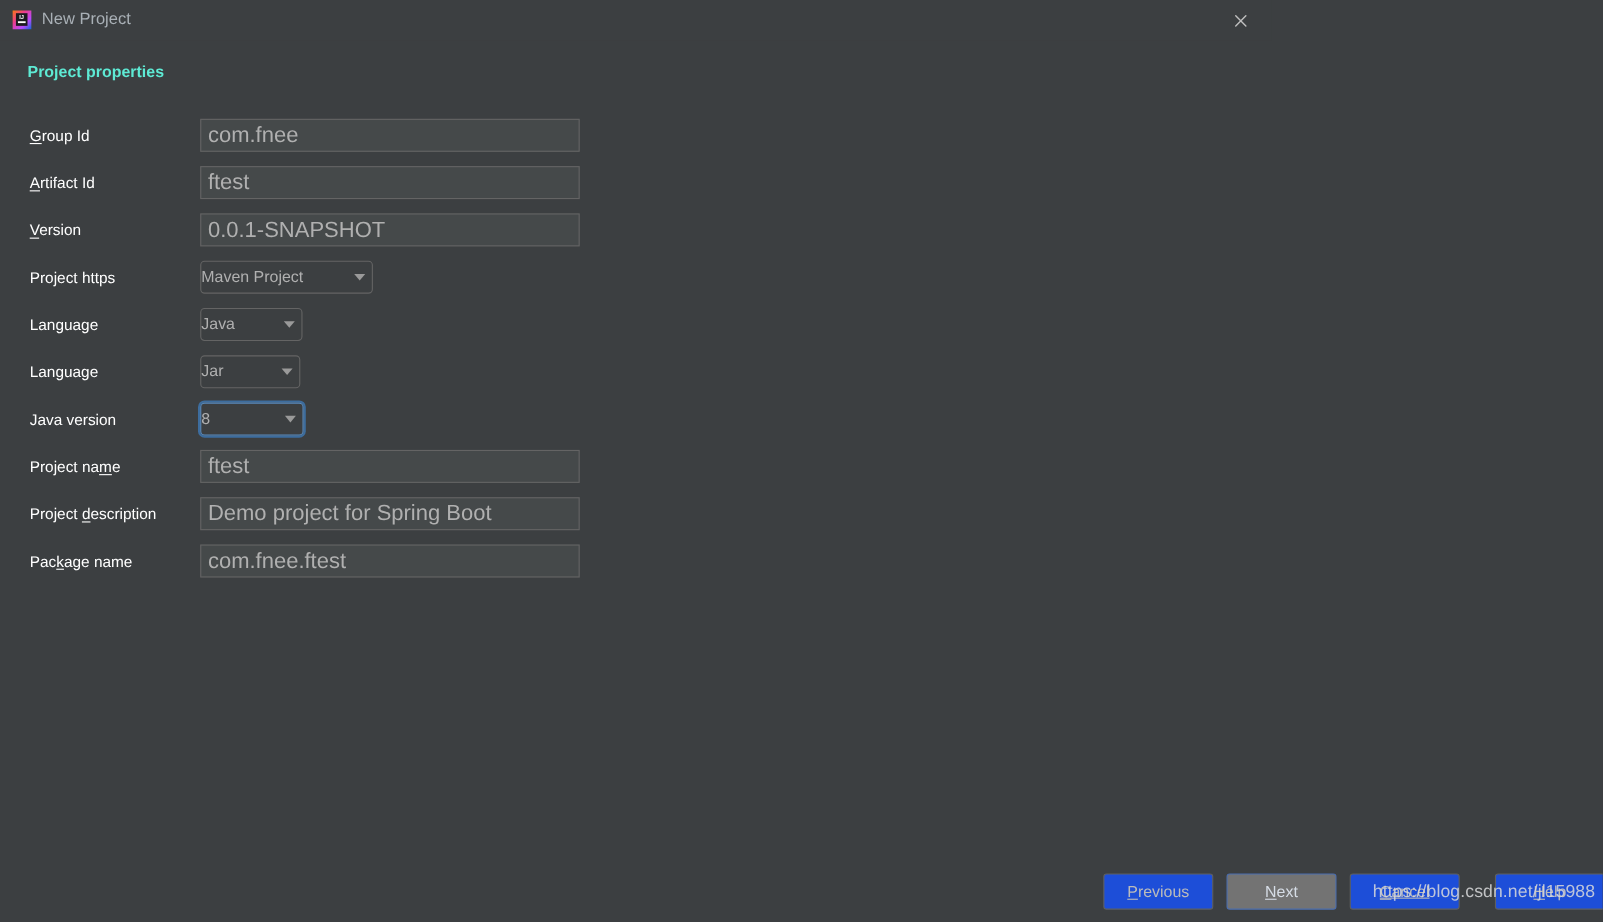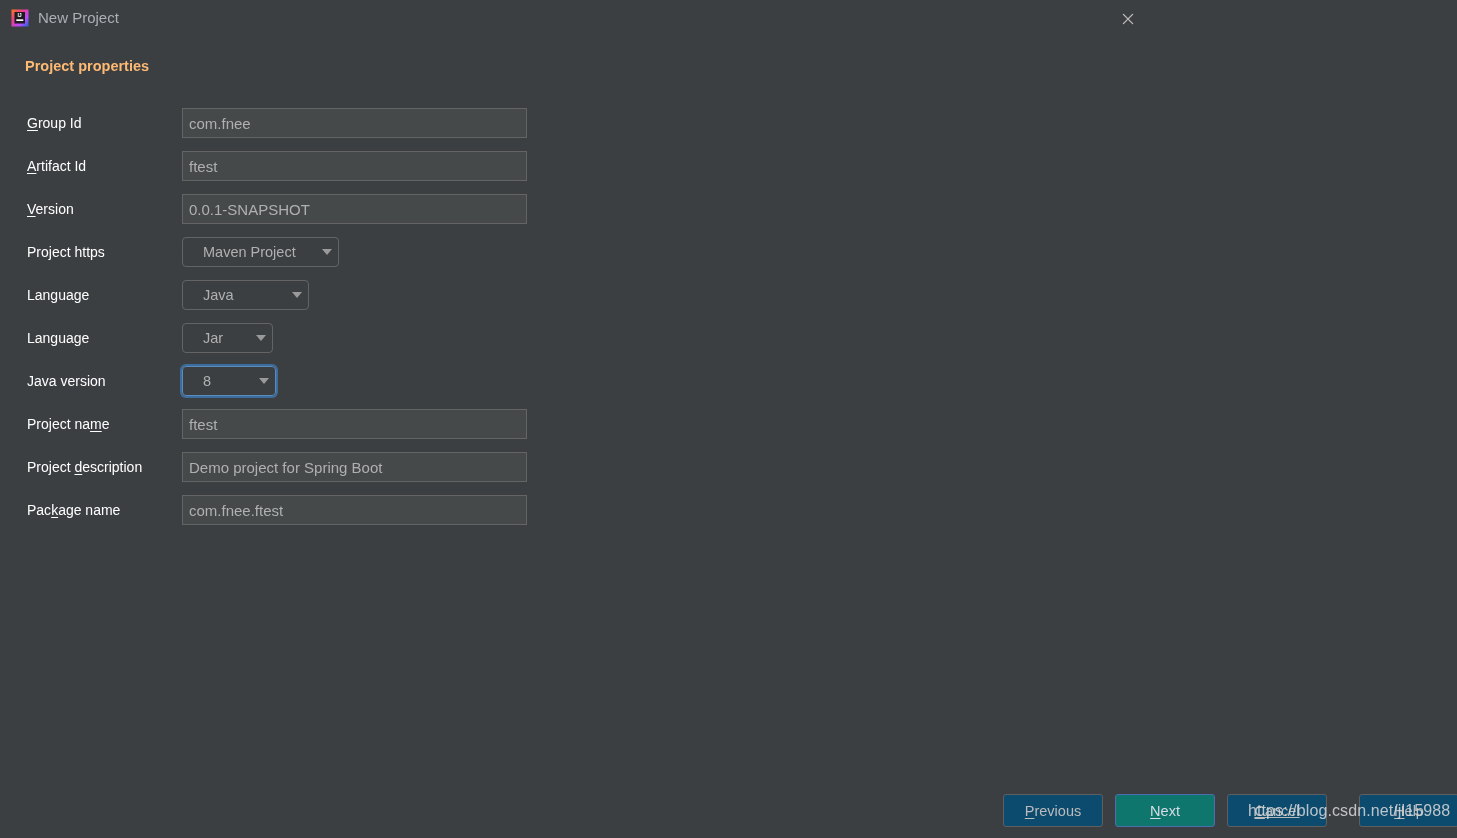--- a/index.html
+++ b/index.html
@@ -34,21 +34,21 @@
     position: absolute; right: 16px; top: 7px;
     width: 24px; height: 24px;
     display: flex; align-items: center; justify-content: center;
     cursor: pointer;
   }
   #close-btn svg { display: block; }
 
   
   #section-title {
     position: absolute; left: 25px; top: 58px;
-    font-size: 14.5px; font-weight: bold; color: #fdba74;
+    font-size: 14.5px; font-weight: bold; color: #5eead4;
     white-space: nowrap;
   }
 
   
   #form {
     position: absolute; left: 0; top: 108px; width: 560px;
   }
   .row {
     position: relative;
     height: 43px;
@@ -68,37 +68,37 @@
   }
 
   
   .text-input {
     width: 345px; height: 30px;
     background: #45494a;
     border: 1px solid #646464;
     border-radius: 0;
     color: #b0b0b0;
     font-family: "Liberation Sans", sans-serif;
-    font-size: 15px;
+    font-size: 20px;
     padding: 0 0 0 6px;
     outline: none;
     display: block;
   }
 
   
   .combo {
     height: 30px;
     background: transparent;
     border: 1px solid #646464;
     border-radius: 4px;
     display: flex;
     align-items: center;
     cursor: default;
     position: relative;
-    padding: 0 0 0 20px;
+    padding: 0 0 0 0;
   }
   .combo.focused {
     border-color: #5a8bbd;
     box-shadow: 0 0 0 2px #3d6d9e;
     border-radius: 4px;
   }
   .combo-value {
     font-size: 14.5px; color: #b0b0b0;
     white-space: nowrap;
     flex: 1 1 auto;
@@ -109,47 +109,47 @@
     flex: 0 0 auto;
   }
   .combo-arrow i {
     display: block;
     width: 0; height: 0;
     border-left: 5.5px solid transparent;
     border-right: 5.5px solid transparent;
     border-top: 6px solid #9a9a9a;
   }
   .combo.w-project-type { width: 157px; }
-  .combo.w-language     { width: 127px; }
+  .combo.w-language     { width: 93px; }
   .combo.w-packaging    { width: 91px; }
   .combo.w-javaversion  { width: 94px; }
 
   
   #buttonbar {
     position: absolute; left: 0; top: 794px; width: 1457px; height: 44px;
   }
   .btn {
     position: absolute; top: 0;
     height: 33px;
     border: 1px solid #5e6060;
     border-radius: 3px;
-    background: #0c4a6e;
+    background: #1d4ed8;
     color: #bbbbbb;
     font-family: "Liberation Sans", sans-serif;
     font-size: 14.5px;
     display: flex; align-items: center; justify-content: center;
     cursor: pointer;
     white-space: nowrap;
   }
   .btn .mn {
     text-decoration: underline;
     text-underline-offset: 2px;
   }
   .btn.primary {
-    background: #0f766e;
+    background: #737373;
     border-color: #4b6eaf;
     color: #d6dde6;
   }
   #btn-previous { left: 1003px; width: 100px; }
   #btn-next     { left: 1115px; width: 100px; }
   #btn-cancel   { left: 1227px; width: 100px; text-decoration: underline; }
   #btn-help     { left: 1339px; width: 100px; margin-left: 20px; }
 
   
   #watermark {

